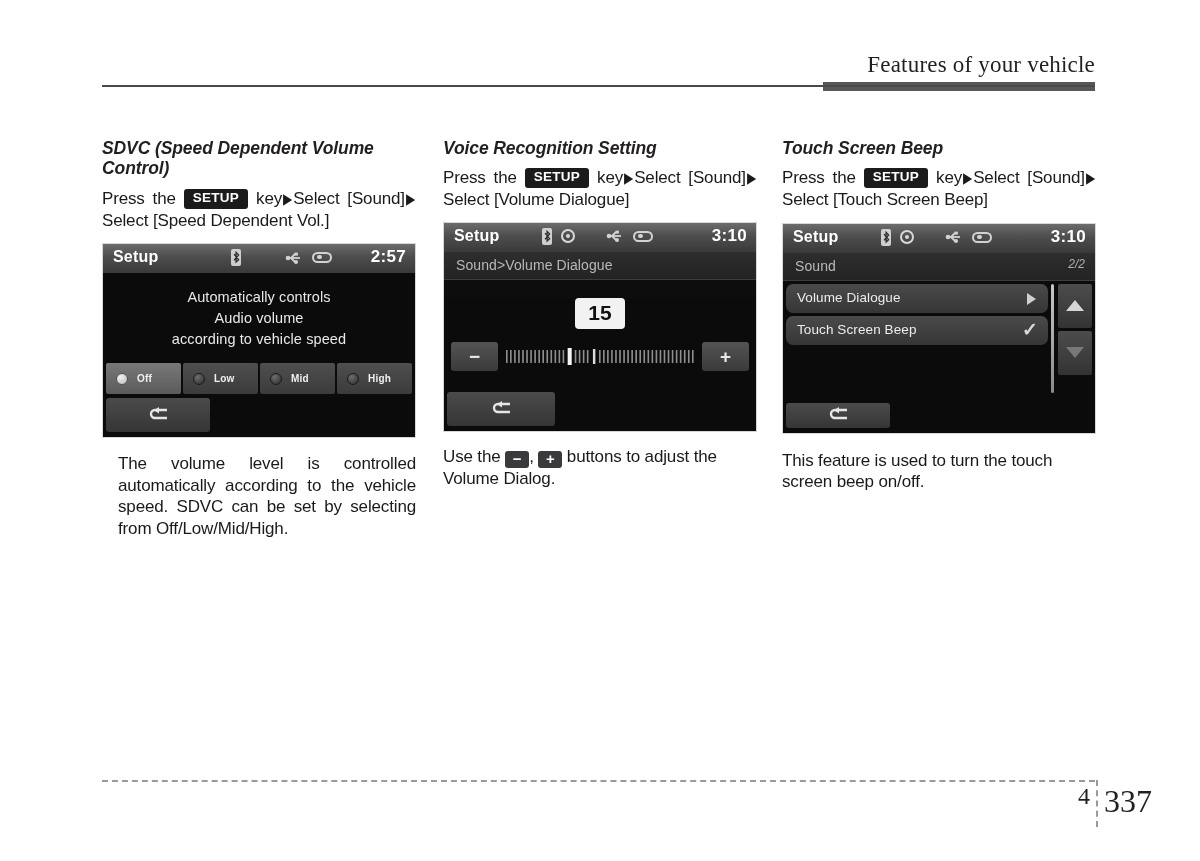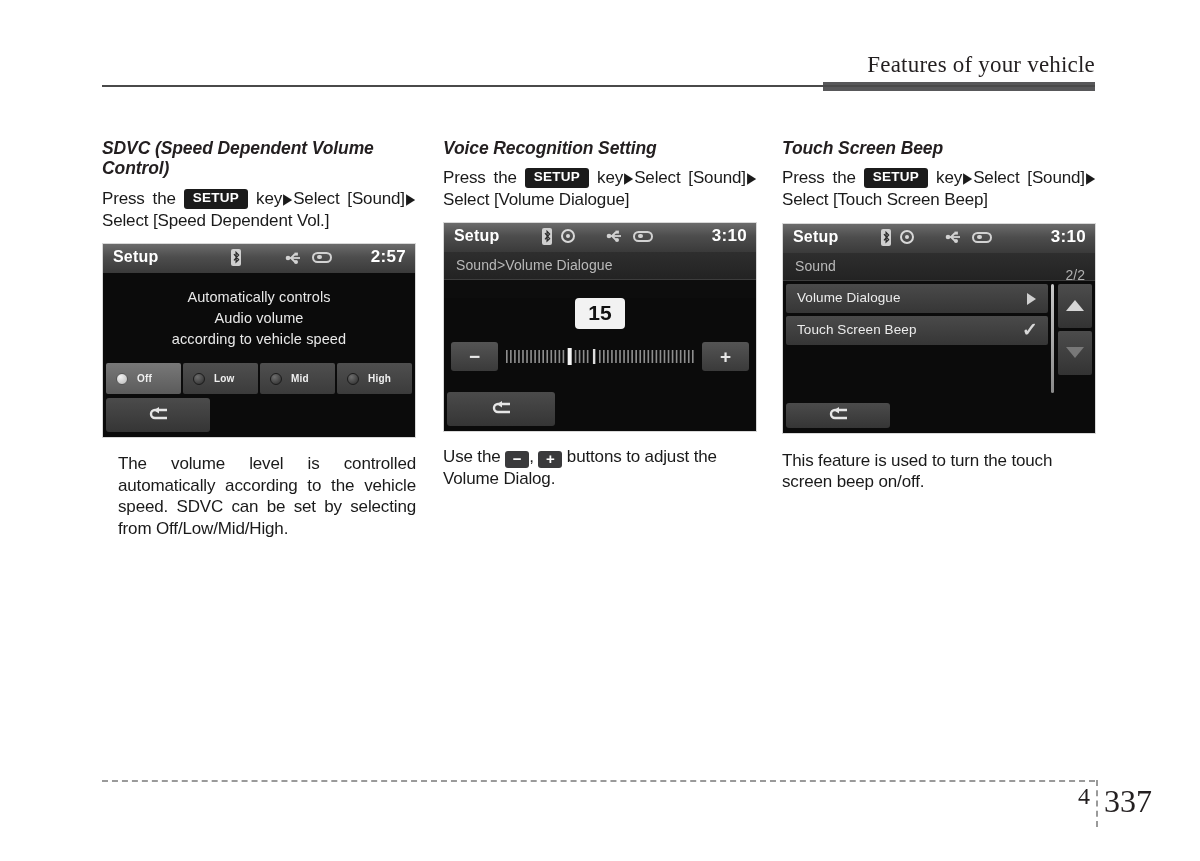--- a/index.html
+++ b/index.html
@@ -151,22 +151,22 @@
     position: relative;
     height: 27px;
     background: linear-gradient(180deg, #2e2e2e 0%, #232323 100%);
     border-bottom: 1px solid #3d3d3d;
   }
   .dev-crumb-text {
     position: absolute; left: 12px; top: 5px;
     color: #b9b9b9; font-size: 14px; letter-spacing: 0.1px;
   }
   .dev-crumb-right {
-    position: absolute; right: 10px; top: 14px;
-    color: #b0b0b0; font-size: 14px;
+    position: absolute; right: 10px; top: 4px;
+    color: #b0b0b0; font-size: 12px; font-style: italic;
   }
 
   .dev-body { position: relative; background: #0b0b0b; }
 
   
   .d1-msg {
     text-align: center; color: #e9e9e9;
     font-size: 14.5px; line-height: 1.45;
     padding: 14px 0 13px 0; letter-spacing: 0.1px;
   }
@@ -224,21 +224,21 @@
   .slider-track {
     flex: 1 1 auto; height: 21px; position: relative; overflow: hidden;
   }
 
   
   .d3-list { position: relative; padding: 3px 3px 0 3px; }
   .d3-row {
     position: relative;
     height: 29px; margin-bottom: 3px;
     background: linear-gradient(180deg, #4a4a4a 0%, #363636 100%);
-    border-radius: 2px;
+    border-radius: 7px;
     width: 262px;
   }
   .d3-row span.lbl {
     position: absolute; left: 11px; top: 6px;
     color: #ececec; font-size: 13.5px; letter-spacing: 0.1px;
   }
   .tri-right {
     position: absolute; right: 12px; top: 9px;
     width: 0; height: 0;
     border-left: 9px solid #cfcfcf;

